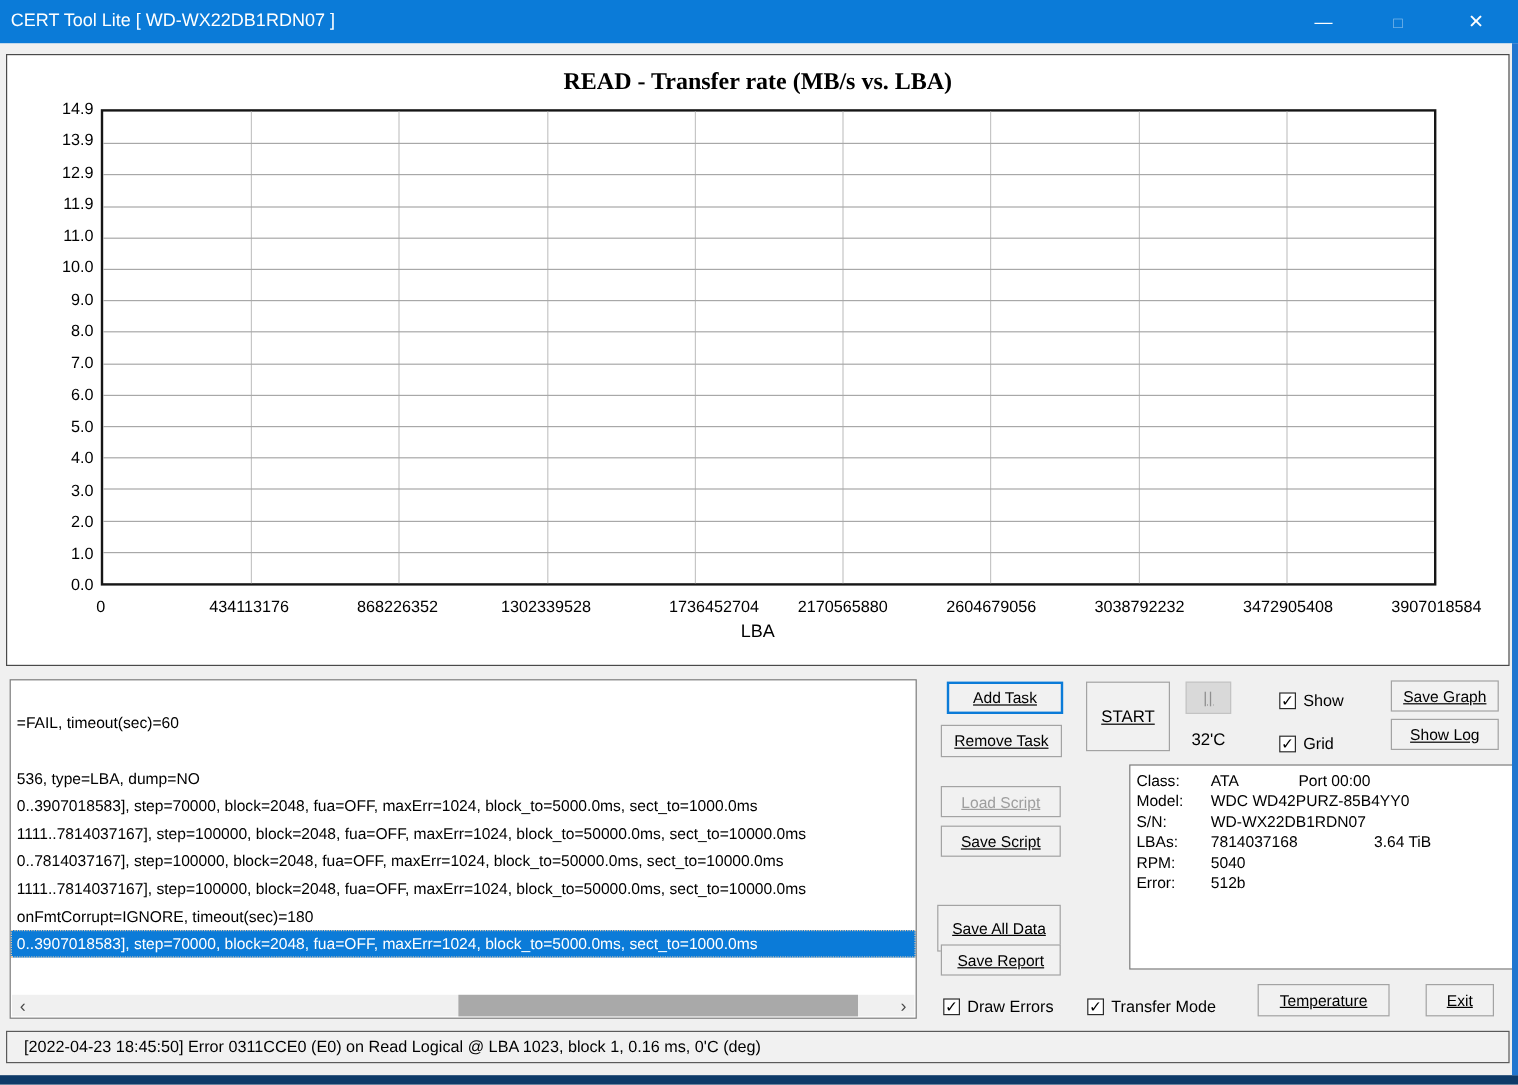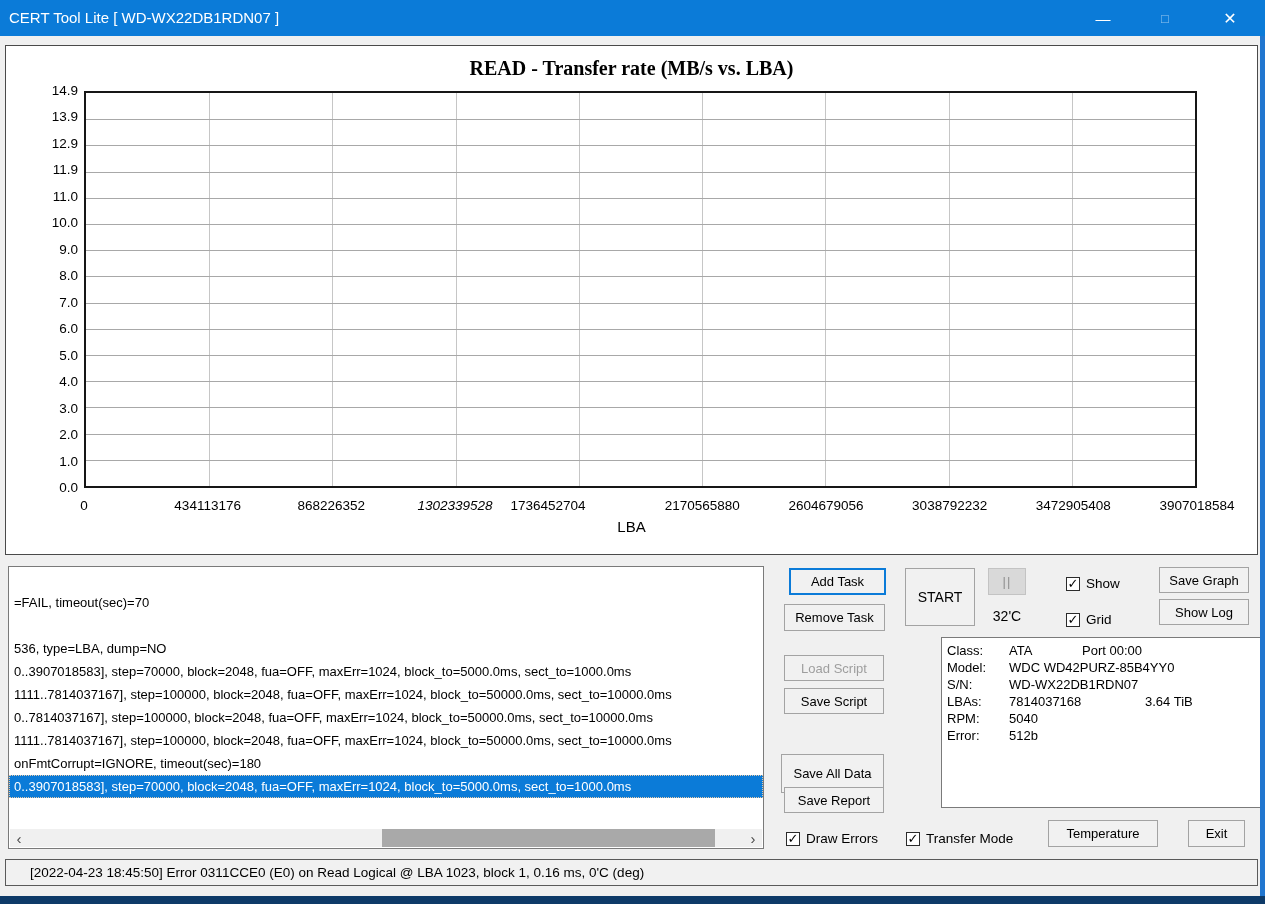--- a/index.html
+++ b/index.html
@@ -40,21 +40,21 @@
   .list-row.selected { background:#0b7bd8; color:#fff; outline:1px dotted #e6c9a8; outline-offset:-1px; }
   .hscroll { position:absolute; left:1px; right:1px; bottom:1px; height:18px; background:#f0f0f0;
              display:flex; align-items:stretch; }
   .hs-arrow { width:18px; display:flex; align-items:center; justify-content:center;
               font-size:15px; color:#4a4a4a; }
   .hs-track { flex:1; position:relative; }
   .hs-thumb { position:absolute; left:49.5%; width:46.5%; top:0; height:100%; background:#a9a9a9; }
 
   
   .btn { position:absolute; background:#f1f1f1; border:1px solid #a3a3a3; font-size:13px;
-         display:flex; align-items:center; justify-content:center; white-space:nowrap; }
+         display:flex; align-items:center; justify-content:center; white-space:nowrap;text-decoration:underline; }
   .btn.default { border:2px solid #0b7bd8; }
   .btn.disabled { color:#9e9e9e; }
   .btn.pause { background:#d9d9d9; border:1px solid #c3c3c3; color:#8f8f8f; font-size:13px; letter-spacing:1px; }
   #btn-add { left:789px; top:568px; width:97px; height:27px; }
   #btn-remove { left:784px; top:604px; width:101px; height:27px; }
   #btn-load { left:784px; top:655px; width:100px; height:26px; }
   #btn-savescript { left:784px; top:688px; width:100px; height:26px; }
   #btn-savealldata { left:781px; top:754px; width:103px; height:39px; }
   #btn-savereport { left:784px; top:787px; width:100px; height:26px; }
   #btn-start { left:905px; top:568px; width:70px; height:58px; font-size:14px; }
@@ -77,21 +77,21 @@
   
   .info-panel { position:absolute; left:905px; top:637px; width:353px; height:171px;
                 background:#fff; border:1px solid #7a7a7a; padding:4px 0 0 5px; font-size:13px;margin-left:36px; }
   .info-row { position:relative; height:17px; line-height:17px; white-space:nowrap; }
   .info-lab { display:inline-block; width:62px; }
   .info-extra { position:absolute; top:0; }
 
   
   .statusbar { position:absolute; left:5px; top:859px; width:1253px; height:27px;
                background:#f1f1f1; border:1px solid #5a5a5a; line-height:25px;
-               padding-left:24px; font-size:13.5px; white-space:nowrap; overflow:hidden; }
+               padding-left:14px; font-size:13.5px; white-space:nowrap; overflow:hidden; }
 
   
   .edge-bottom { position:absolute; left:0; top:896px; width:1265px; height:8px; background:#0e3a68; }
   .edge-right  { position:absolute; left:1260px; top:36px; width:5px; height:860px; background:#2176cf; }
 </style>
 </head>
 <body>
 
 <div class="titlebar">
   <span class="title-text">CERT Tool Lite [ WD-WX22DB1RDN07 ]</span>
@@ -145,33 +145,33 @@
     <div class="ytick" style="left: 24px; top: 275.2px;">6.0</div>
     <div class="ytick" style="left: 24px; top: 301.667px;">5.0</div>
     <div class="ytick" style="left: 24px; top: 328.133px;">4.0</div>
     <div class="ytick" style="left: 24px; top: 354.6px;">3.0</div>
     <div class="ytick" style="left: 24px; top: 381.067px;">2.0</div>
     <div class="ytick" style="left: 24px; top: 407.533px;">1.0</div>
     <div class="ytick" style="left: 24px; top: 434px;">0.0</div>
     <div class="xtick" style="left: 28px; top: 452px;">0</div>
     <div class="xtick" style="left: 151.667px; top: 452px;">434113176</div>
     <div class="xtick" style="left: 275.333px; top: 452px;">868226352</div>
-    <div class="xtick" style="left: 399px; top: 452px; font-style: italic;">1302339528</div>
-    <div class="xtick" style="left: 492px; top: 452px;">1736452704</div>
+    <div class="xtick" style="left: 399px; top: 452px;">1302339528</div>
+    <div class="xtick" style="left: 539px; top: 452px;">1736452704</div>
     <div class="xtick" style="left: 646.333px; top: 452px;">2170565880</div>
     <div class="xtick" style="left: 770px; top: 452px;">2604679056</div>
     <div class="xtick" style="left: 893.667px; top: 452px;">3038792232</div>
     <div class="xtick" style="left: 1017.33px; top: 452px;">3472905408</div>
     <div class="xtick" style="left: 1141px; top: 452px;">3907018584</div>
   </div>
 
 <div class="listbox">
   <div class="rows" id="task-rows">
       <div class="list-row"></div>
-      <div class="list-row">=FAIL, timeout(sec)=70</div>
+      <div class="list-row">=FAIL, timeout(sec)=60</div>
       <div class="list-row"></div>
       <div class="list-row">536, type=LBA, dump=NO</div>
       <div class="list-row">0..3907018583], step=70000, block=2048, fua=OFF, maxErr=1024, block_to=5000.0ms, sect_to=1000.0ms</div>
       <div class="list-row">1111..7814037167], step=100000, block=2048, fua=OFF, maxErr=1024, block_to=50000.0ms, sect_to=10000.0ms</div>
       <div class="list-row">0..7814037167], step=100000, block=2048, fua=OFF, maxErr=1024, block_to=50000.0ms, sect_to=10000.0ms</div>
       <div class="list-row">1111..7814037167], step=100000, block=2048, fua=OFF, maxErr=1024, block_to=50000.0ms, sect_to=10000.0ms</div>
       <div class="list-row">onFmtCorrupt=IGNORE, timeout(sec)=180</div>
       <div class="list-row selected">0..3907018583], step=70000, block=2048, fua=OFF, maxErr=1024, block_to=5000.0ms, sect_to=1000.0ms</div>
     </div>
   <div class="hscroll">

